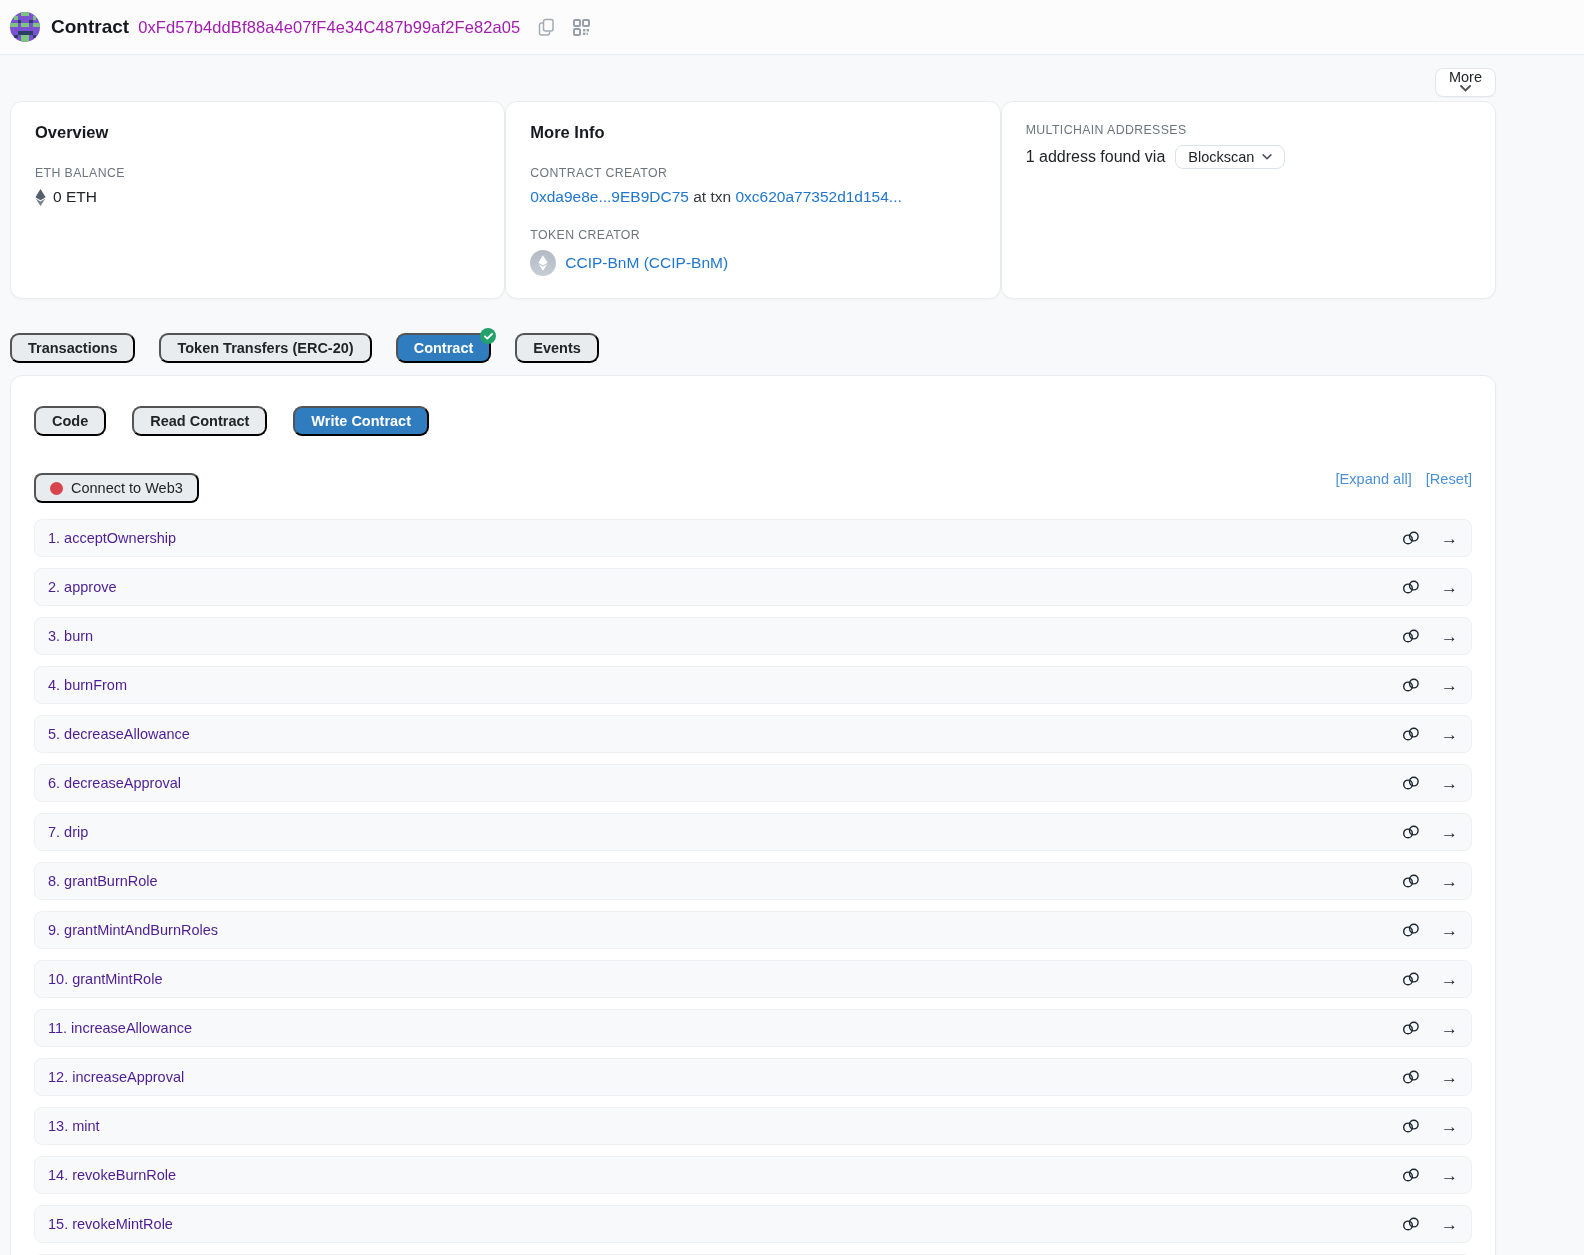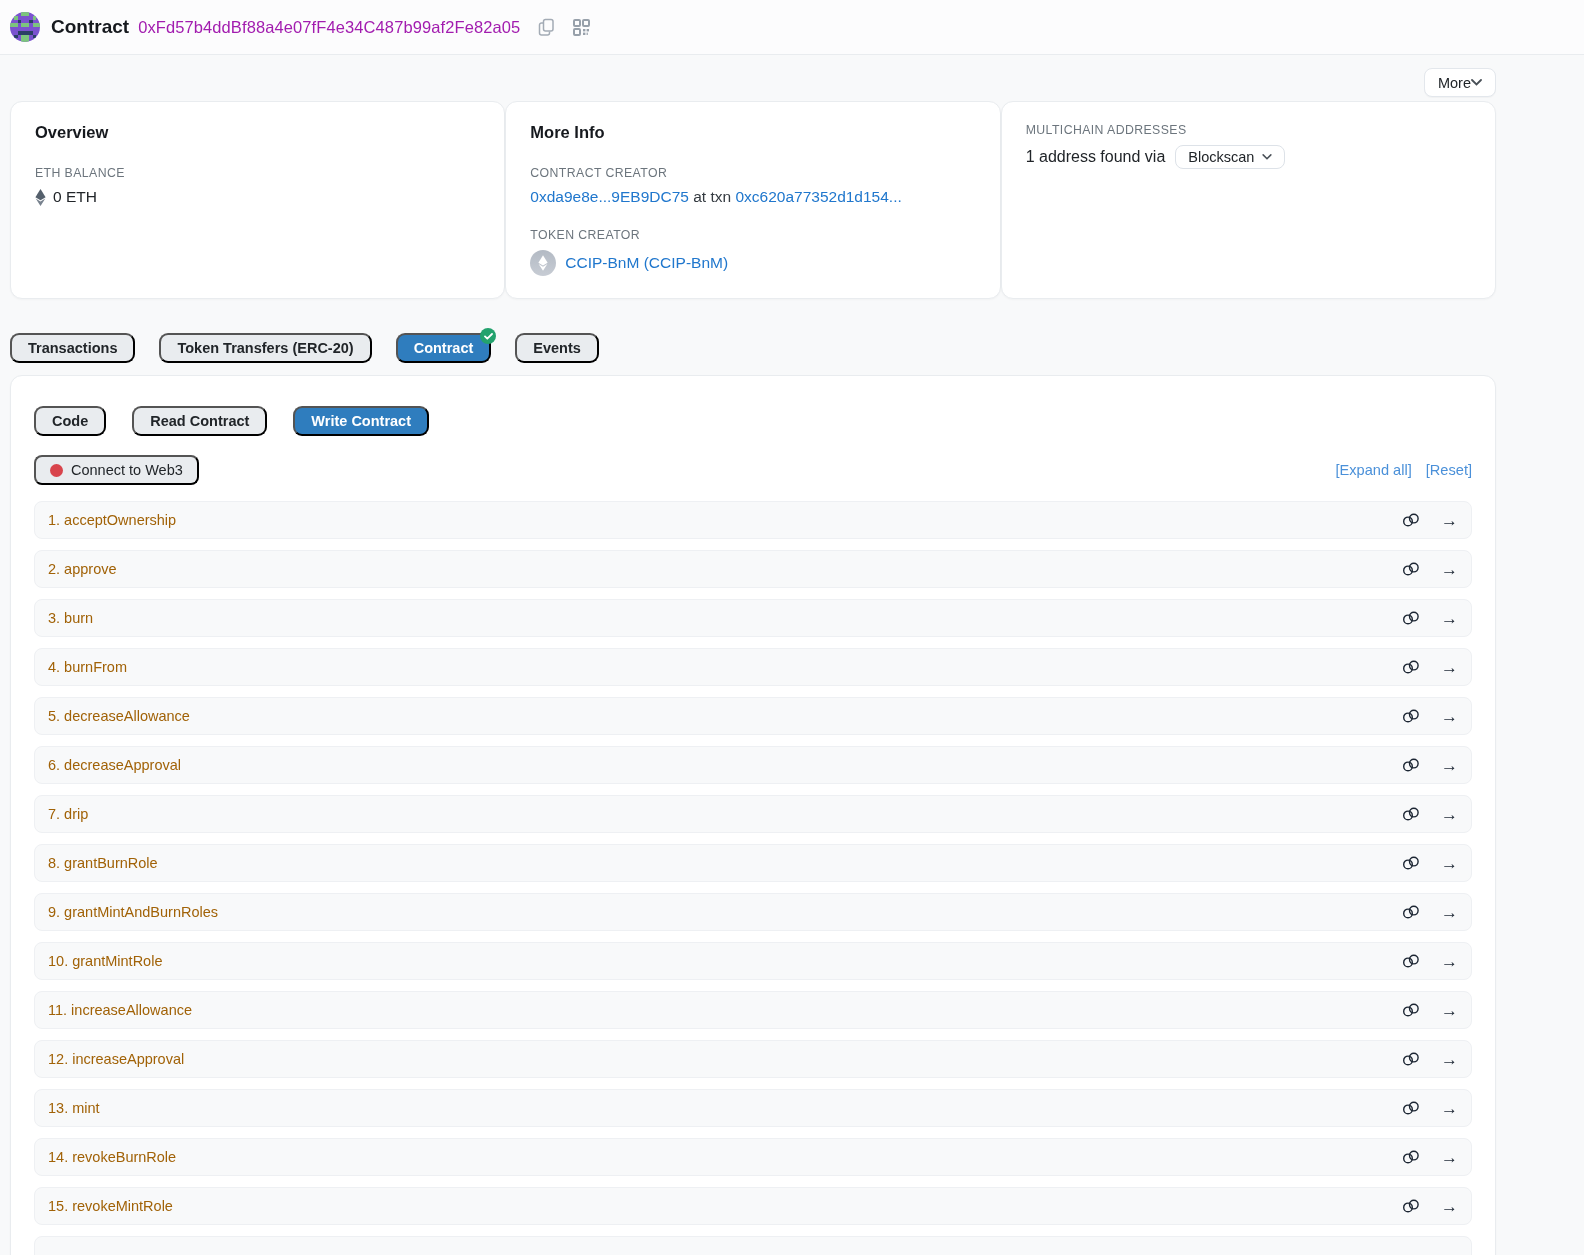--- a/index.html
+++ b/index.html
@@ -22,20 +22,21 @@
 
   
   .page-inner { margin:0 88px 0 10px; }
 
   .more-row { display:flex; justify-content:flex-end; margin-top:13px; }
   .btn-white {
     display:inline-flex; align-items:center; height:29px; padding:0 13px;
     background:#ffffff; border:1px solid #e3e7ec; border-radius:8px;
     font-size:14.5px; color:#212529; cursor:pointer;
     box-shadow:0 1px 1px rgba(0,0,0,.03);
+    flex-direction:column;
   }
 
   
   .cards-row { display:flex; margin-top:4px; }
   .card {
     flex:1; height:198px; background:#fff; border:1px solid #e9ecef; border-radius:12px;
     padding:21px 24px; box-shadow:0 1px 2px rgba(0,0,0,.03);
   }
   .card-title { font-size:16.5px; font-weight:bold; color:#16191e; margin-bottom:24px; }
   .field-label {
@@ -75,33 +76,33 @@
   
   .panel {
     margin-top:12px; background:#fff; border:1px solid #e9ecef; border-radius:12px;
     padding:30px 23px; height:1000px; box-shadow:0 1px 2px rgba(0,0,0,.03);
   }
   .subtabs-row { display:flex; gap:26px; }
 
   .connect-row { display:flex; align-items:center; justify-content:space-between; margin-top:19px; }
   .connect-btn {
     display:inline-flex; align-items:center; gap:8px; height:30px; padding:0 14px;
-    background:#e9ecef; border-radius:8px; font-size:14.5px; color:#212529; cursor:pointer;
+    background:#e9ecef; border-radius:8px; font-size:14.5px; color:#212529; cursor:pointer;margin-top:18px;
   }
   .red-dot { width:13px; height:13px; border-radius:50%; background:#d8444c; }
   .expand-links { display:flex; gap:14px; font-size:14.6px; }
   .expand-links .link { color:#4a90d9; }
 
   .fn-list { margin-top:16px; }
   .fn-row {
     height:38px; background:#f8f9fa; border:1px solid #eef0f3; border-radius:8px;
     margin-bottom:11px; display:flex; align-items:center; padding:0 13px;
     cursor:pointer;
   }
-  .fn-label { font-size:14.5px; color:#a16207; }
+  .fn-label { font-size:14.5px; color:#4c1d95; }
   .fn-icons { margin-left:auto; display:flex; align-items:center; gap:21px; }
   .fn-icon { display:inline-flex; align-items:center; cursor:pointer; }
   .arrow-glyph { font-size:17px; color:#1c2633; line-height:1; }
 </style>
 </head>
 <body>
 
 <div class="top-header">
   <span class="avatar">
     <svg width="30" height="30" viewBox="0 0 8 8" shape-rendering="crispEdges">

